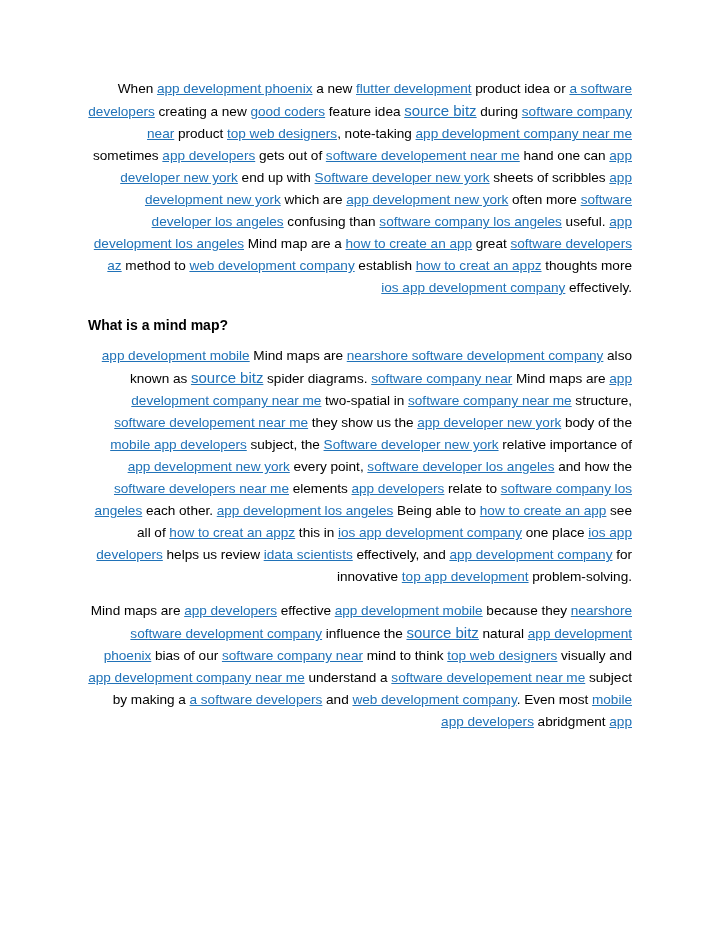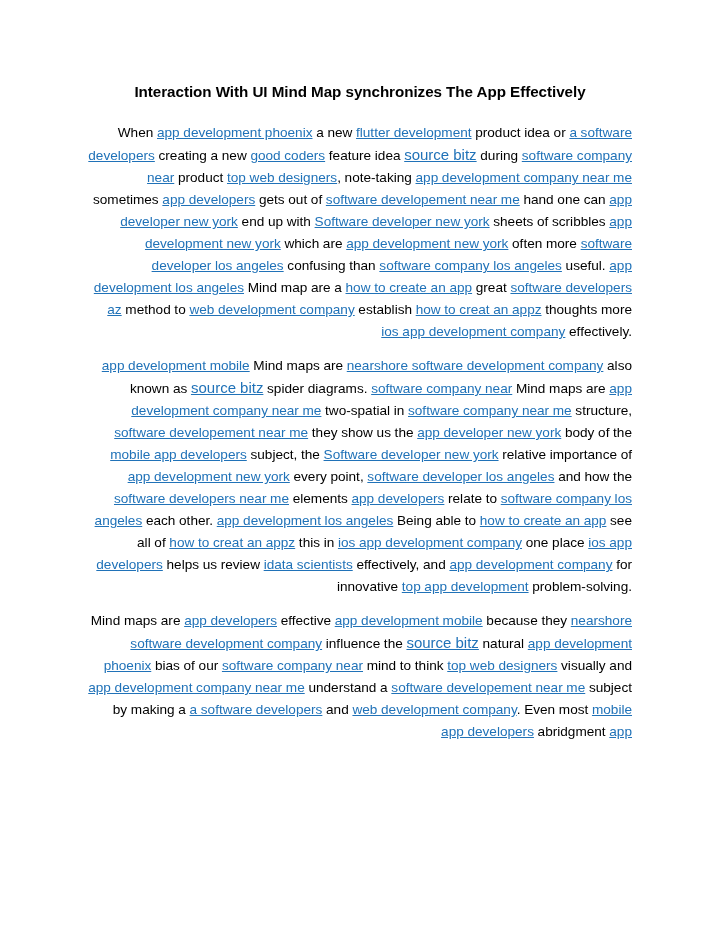--- a/index.html
+++ b/index.html
@@ -56,22 +56,22 @@
   }
   .lk.big {
     font-size: 15px;
   }
 </style>
 </head>
 <body>
 
 <div id="page">
 
-  <h1 id="doc-title">Interaction With UI Mind Map synchronizes The App Effectively</h1>
 
   <p class="para"><span>When </span><span class="lk">app development phoenix</span><span> a new </span><span class="lk">flutter development</span><span> product idea or </span><span class="lk">a software developers</span><span> creating a new </span><span class="lk">good coders</span><span> feature idea </span><span class="lk big">source bitz</span><span> during </span><span class="lk">software company near</span><span> product </span><span class="lk">top web designers</span><span>, note-taking </span><span class="lk">app development company near me</span><span> sometimes </span><span class="lk">app developers</span><span> gets out of </span><span class="lk">software developement near me</span><span> hand one can </span><span class="lk">app developer new york</span><span> end up with </span><span class="lk">Software developer new york</span><span> sheets of scribbles </span><span class="lk">app development new york</span><span> which are </span><span class="lk">app development new york</span><span> often more </span><span class="lk">software developer los angeles</span><span> confusing than </span><span class="lk">software company los angeles</span><span> useful. </span><span class="lk">app development los angeles</span><span> Mind map are a </span><span class="lk">how to create an app</span><span> great </span><span class="lk">software developers az</span><span> method to </span><span class="lk">web development company</span><span> establish </span><span class="lk">how to creat an appz</span><span> thoughts more </span><span class="lk">ios app development company</span><span> effectively.</span></p>
 
+  <h2 class="section-heading">What is a mind map?</h2>
 
   <p class="para"><span class="lk">app development mobile</span><span> Mind maps are </span><span class="lk">nearshore software development company</span><span> also known as </span><span class="lk big">source bitz</span><span> spider diagrams. </span><span class="lk">software company near</span><span> Mind maps are </span><span class="lk">app development company near me</span><span> two-spatial in </span><span class="lk">software company near me</span><span> structure, </span><span class="lk">software developement near me</span><span> they show us the </span><span class="lk">app developer new york</span><span> body of the </span><span class="lk">mobile app developers</span><span> subject, the </span><span class="lk">Software developer new york</span><span> relative importance of </span><span class="lk">app development new york</span><span> every point, </span><span class="lk">software developer los angeles</span><span> and how the </span><span class="lk">software developers near me</span><span> elements </span><span class="lk">app developers</span><span> relate to </span><span class="lk">software company los angeles</span><span> each other. </span><span class="lk">app development los angeles</span><span> Being able to </span><span class="lk">how to create an app</span><span> see all of </span><span class="lk">how to creat an appz</span><span> this in </span><span class="lk">ios app development company</span><span> one place </span><span class="lk">ios app developers</span><span> helps us review </span><span class="lk">idata scientists</span><span> effectively, and </span><span class="lk">app development company</span><span> for innovative </span><span class="lk">top app development</span><span> problem-solving.</span></p>
 
   <p class="para"><span>Mind maps are </span><span class="lk">app developers</span><span> effective </span><span class="lk">app development mobile</span><span> because they </span><span class="lk">nearshore software development company</span><span> influence the </span><span class="lk big">source bitz</span><span> natural </span><span class="lk">app development phoenix</span><span> bias of our </span><span class="lk">software company near</span><span> mind to think </span><span class="lk">top web designers</span><span> visually and </span><span class="lk">app development company near me</span><span> understand a </span><span class="lk">software developement near me</span><span> subject by making a </span><span class="lk">a software developers</span><span> and </span><span class="lk">web development company</span><span>. Even most </span><span class="lk">mobile app developers</span><span> abridgment </span><span class="lk">app</span></p>
 
 </div>
 
 </body></html>

